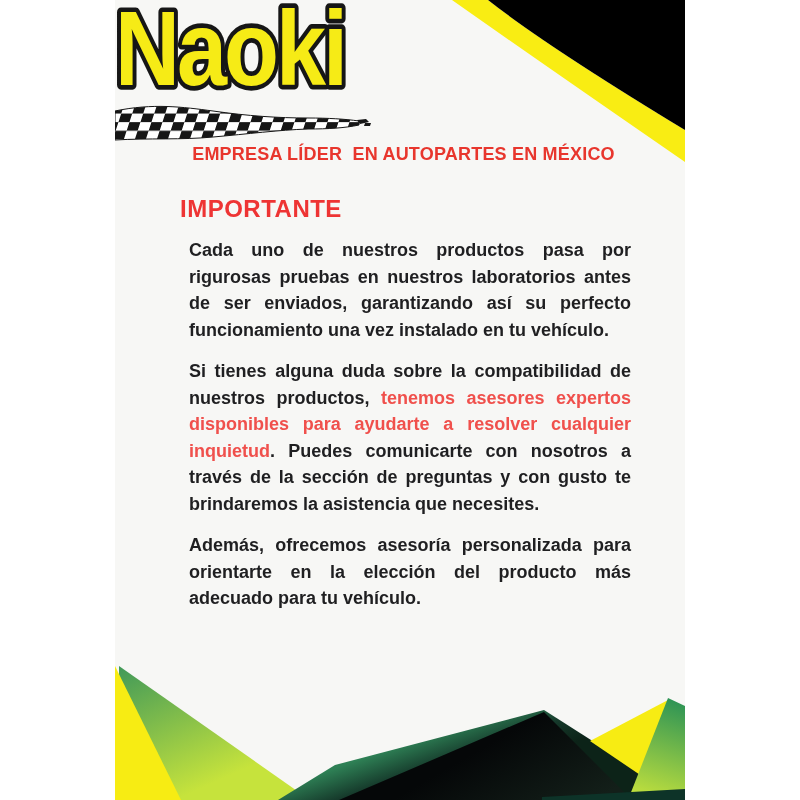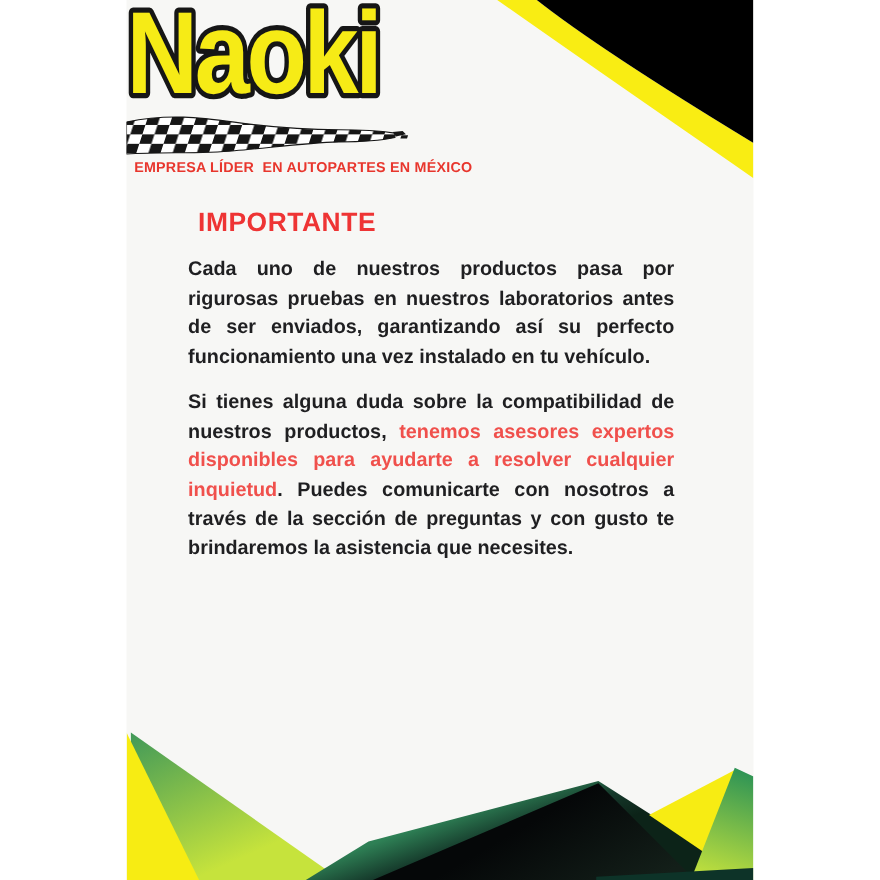--- a/index.html
+++ b/index.html
@@ -11,42 +11,42 @@
     width: 570px; height: 800px;
     margin: 0 auto;
     background: #f7f7f5;
     overflow: hidden;
   }
 
   
   .corner-top { position: absolute; top: 0; right: 0; width: 240px; height: 170px; }
 
   
-  .brand { position: relative; z-index: 2; padding-top: 0; }
+  .brand { position: relative; z-index: 2; padding-top: 0; text-align: center; }
   .logo-naoki { display: block; margin-left: -6px; }
   .logo-sub {
     margin: -10px 0 0 1px;
     font-size: 22px; font-weight: 700; letter-spacing: 1.5px;
     color: #141414;
   }
   .flag { display: block; margin: 3px 0 0 -2px; }
   .tagline {
     margin: 3px 0 0 7px;
-    font-size: 13px; font-weight: 700; color: #e8362d;
+    font-size: 18px; font-weight: 700; color: #e8362d;
     letter-spacing: 0.2px; white-space: pre-wrap;
   }
 
   
   .main { position: relative; z-index: 1; }
   .title {
     margin: 30px 0 0 65px;
     font-size: 24px; font-weight: 700; letter-spacing: 0.5px;
     color: #ee3434;
   }
-  .copy { width: 442px; margin-left: 56px; }
+  .copy { width: 442px; margin-left: 74px; }
   .copy p {
     margin-top: 15px;
     font-size: 18px; line-height: 26.5px; font-weight: 700;
     color: #1f1f21;
     text-align: justify; text-align-last: left;
   }
   .copy p:first-child { margin-top: 14px; }
   .highlight { color: #f0504c; }
 
   
@@ -82,20 +82,21 @@
     </svg>
 
     <div class="tagline">EMPRESA LÍDER  EN AUTOPARTES EN MÉXICO</div>
   </div>
 
   <div class="main">
     <h1 class="title">IMPORTANTE</h1>
     <div class="copy">
       <p>Cada uno de nuestros productos pasa por rigurosas pruebas en nuestros laboratorios antes de ser enviados, garantizando así su perfecto funcionamiento una vez instalado en tu vehículo.</p>
       <p><span>Si tienes alguna duda sobre la compatibilidad de nuestros productos, </span><span class="highlight">tenemos asesores expertos disponibles para ayudarte a resolver cualquier inquietud</span><span>. Puedes comunicarte con nosotros a través de la sección de preguntas y con gusto te brindaremos la asistencia que necesites.</span></p>
+      <p>Además, ofrecemos asesoría personalizada para orientarte en la elección del producto más adecuado para tu vehículo.</p>
     </div>
   </div>
 
   <svg class="deco-bottom" viewBox="0 0 570 160" xmlns="http://www.w3.org/2000/svg" aria-hidden="true">
     <defs>
       <linearGradient id="gLeft" x1="0" y1="26" x2="60" y2="160" gradientUnits="userSpaceOnUse">
         <stop offset="0" stop-color="#3f9859"></stop>
         <stop offset="1" stop-color="#c6e33c"></stop>
       </linearGradient>
       <linearGradient id="gFace" x1="257" y1="115" x2="276" y2="168" gradientUnits="userSpaceOnUse">

